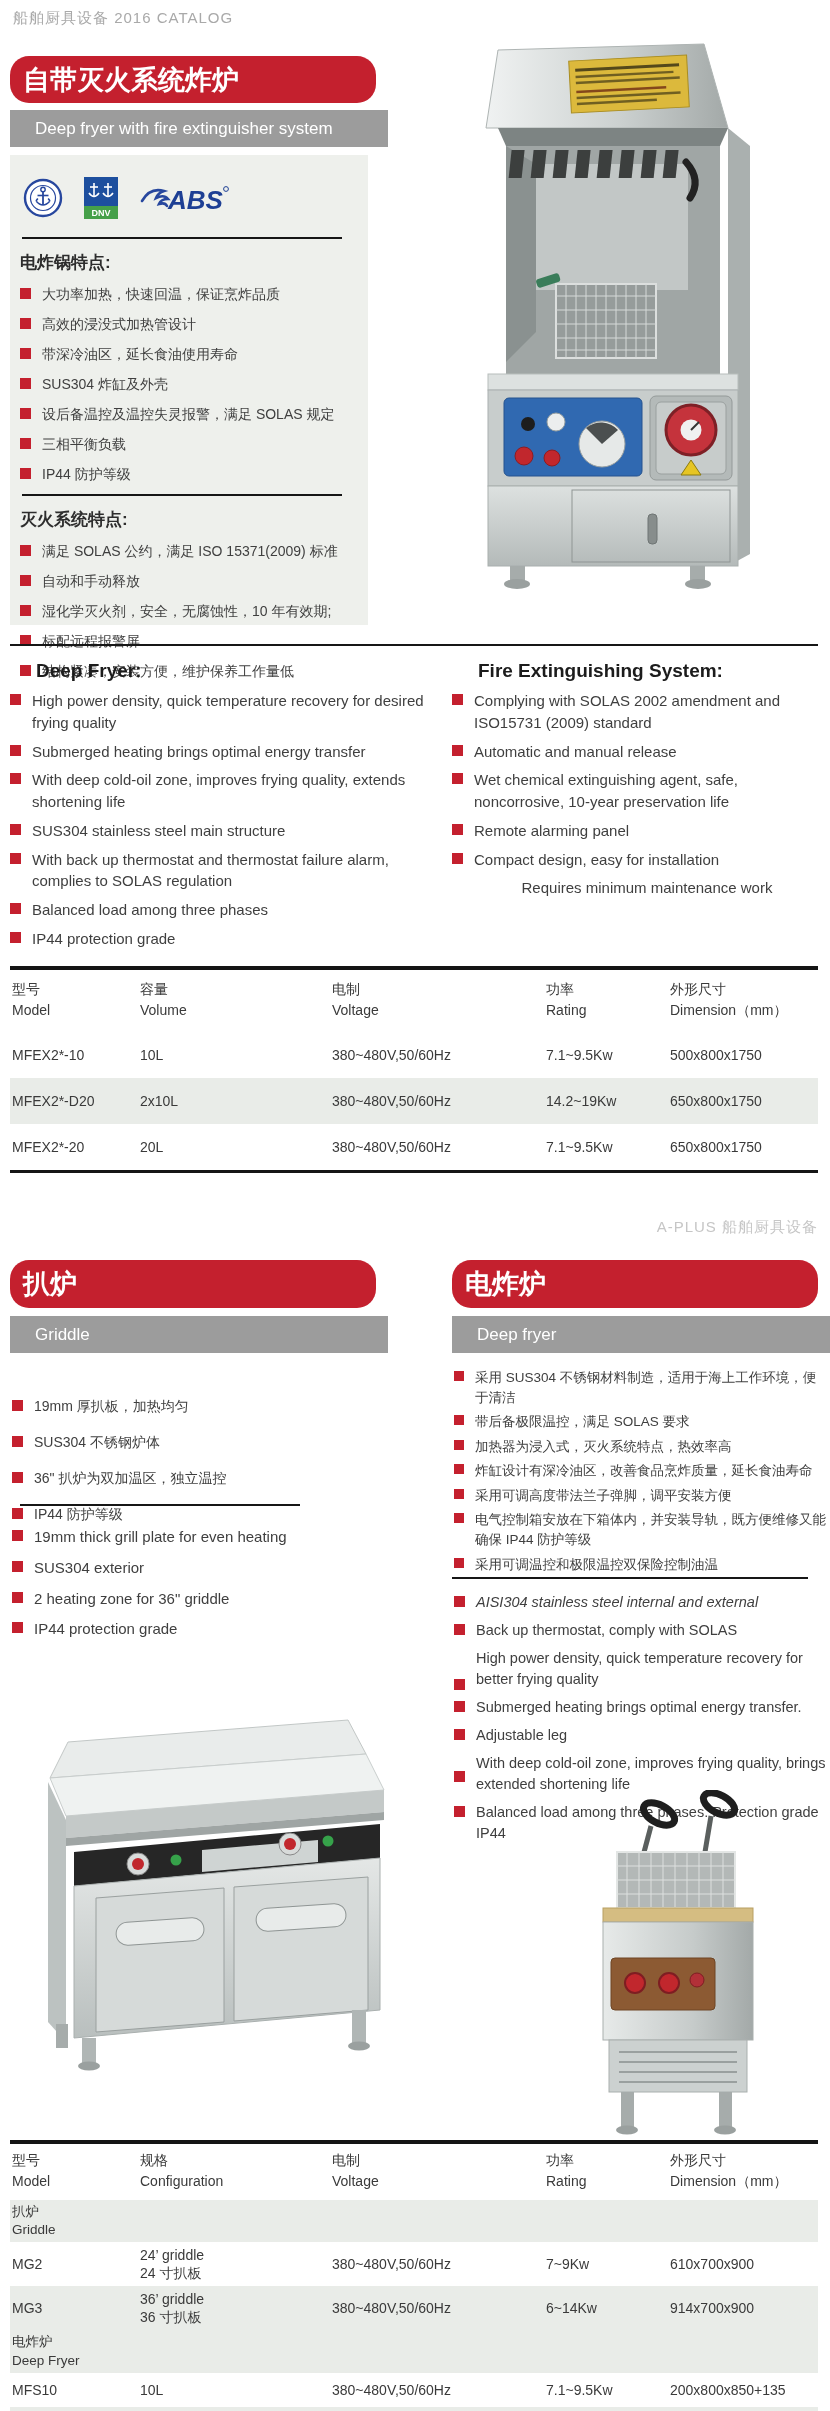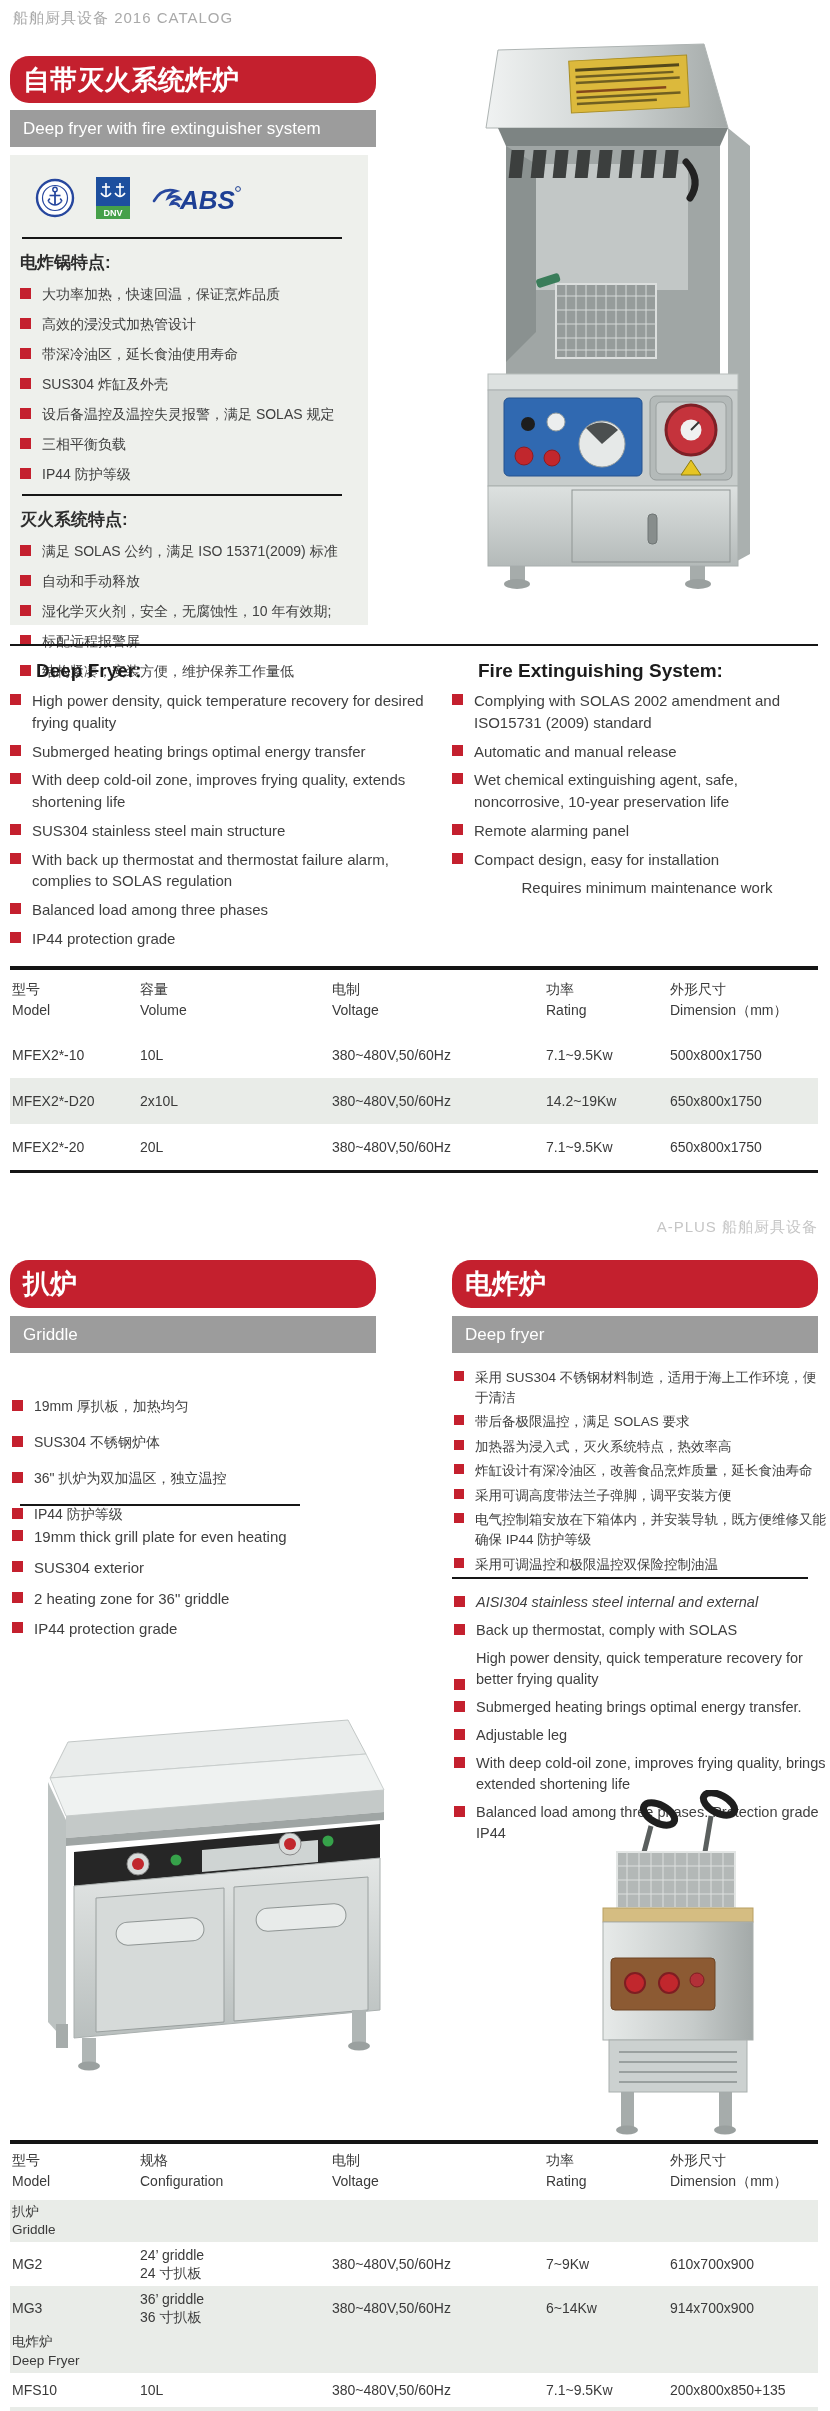--- a/index.html
+++ b/index.html
@@ -1,20 +1,20 @@
 <!DOCTYPE html>
 <html><head>
 <meta charset="utf-8">
 <style>
   html,body{margin:0;padding:0;background:#ffffff;}
   body{font-family:"Liberation Sans","DejaVu Sans",sans-serif;color:#3d3d3d;}
   #page{position:relative;width:830px;height:2411px;background:#fff;overflow:hidden;margin:0 auto;}
   .abs{position:absolute;}
   .red-bar{background:#c4202e;color:#fff;font-weight:bold;padding-left:13px;display:flex;align-items:center;border-radius:19px;}
-  .gray-bar{background:#9c9c9c;color:#fff;padding-left:13px;display:flex;align-items:center;}
+  .gray-bar{background:#9c9c9c;color:#fff;padding-left:25px;display:flex;align-items:center;}
   .panel{background:#eef0ec;}
   .hline{background:#161616;height:2px;}
   .feat-head{font-weight:bold;color:#2d2d2d;font-size:17px;}
   .bullets .bi{display:flex;gap:11px;margin-bottom:9px;}
   .bullets .sq{flex:none;width:11px;height:11px;background:#c4202e;margin-top:4px;}
   .bullets .bt{color:#3f3f3f;}
   .cn-list .bt{font-size:14px;line-height:1.5;}
   .cn-small .bi{margin-bottom:5px;}
   .cn-small .bt{font-size:13.5px;line-height:1.45;}
   .cn-small .sq{width:10px;height:10px;margin-top:3px;}
@@ -25,21 +25,21 @@
   .dtable{position:absolute;border-top:4px solid #151515;border-bottom:3px solid #151515;}
   .t-head{display:grid;grid-template-columns:128px 192px 214px 124px 1fr;padding:9px 0 11px 2px;}
   .th div{font-size:14px;color:#3a3a3a;line-height:1.5;}
   .t-row{display:grid;grid-template-columns:128px 192px 214px 124px 1fr;align-items:center;min-height:46px;padding-left:2px;font-size:14px;color:#3a3a3a;}
   .t1-body .t-row:nth-of-type(2n){background:#e9ece8;}
   .t2-sect{background:#e9ece8;padding:3px 0 3px 2px;font-size:13.5px;line-height:1.35;color:#3a3a3a;}
   .t-row.gray{background:#e9ece8;}
   .cfg2 div{line-height:1.35;}
   .catalog-header{font-size:15px;color:#a9a9a9;letter-spacing:1px;}
   .brand-header{font-size:15px;color:#c6c6c6;text-align:right;letter-spacing:1px;}
-  .logo-row{display:flex;align-items:center;gap:20px;padding:6px 0 4px 24px;height:58px;}
+  .logo-row{display:flex;align-items:center;gap:20px;padding:6px 0 4px 12px;height:58px;}
 </style>
 </head>
 <body>
 
 <div id="page">
 
   <div class="abs catalog-header" style="left:13px;top:9px;">船舶厨具设备 2016 CATALOG</div>
 
   <div class="abs red-bar" style="left:10px;top:56px;width:353px;height:47px;font-size:27px;">自带灭火系统炸炉</div>
   <div class="abs gray-bar" style="left:10px;top:110px;width:353px;height:37px;font-size:17px;">Deep fryer with fire extinguisher system</div>
@@ -503,21 +503,21 @@
       <div class="bi" style="margin-bottom:7px;">
         <span class="sq"></span>
         <span class="bt" style="font-size:14.5px;">Submerged heating brings optimal energy transfer.</span>
       </div>
 
       <div class="bi" style="margin-bottom:7px;">
         <span class="sq"></span>
         <span class="bt" style="font-size:14.5px;">Adjustable leg</span>
       </div>
 
-      <div class="bi" style="margin-bottom:7px;">
+      <div class="bi" style="margin-bottom:7px;align-items:center;">
         <span class="sq"></span>
         <span class="bt" style="font-size:14.5px;">With deep cold-oil zone, improves frying quality, brings extended shortening life</span>
       </div>
 
       <div class="bi" style="margin-bottom:7px;">
         <span class="sq"></span>
         <span class="bt" style="font-size:14.5px;">Balanced load among three phases. Protection grade IP44</span>
       </div>
     </div>
 

